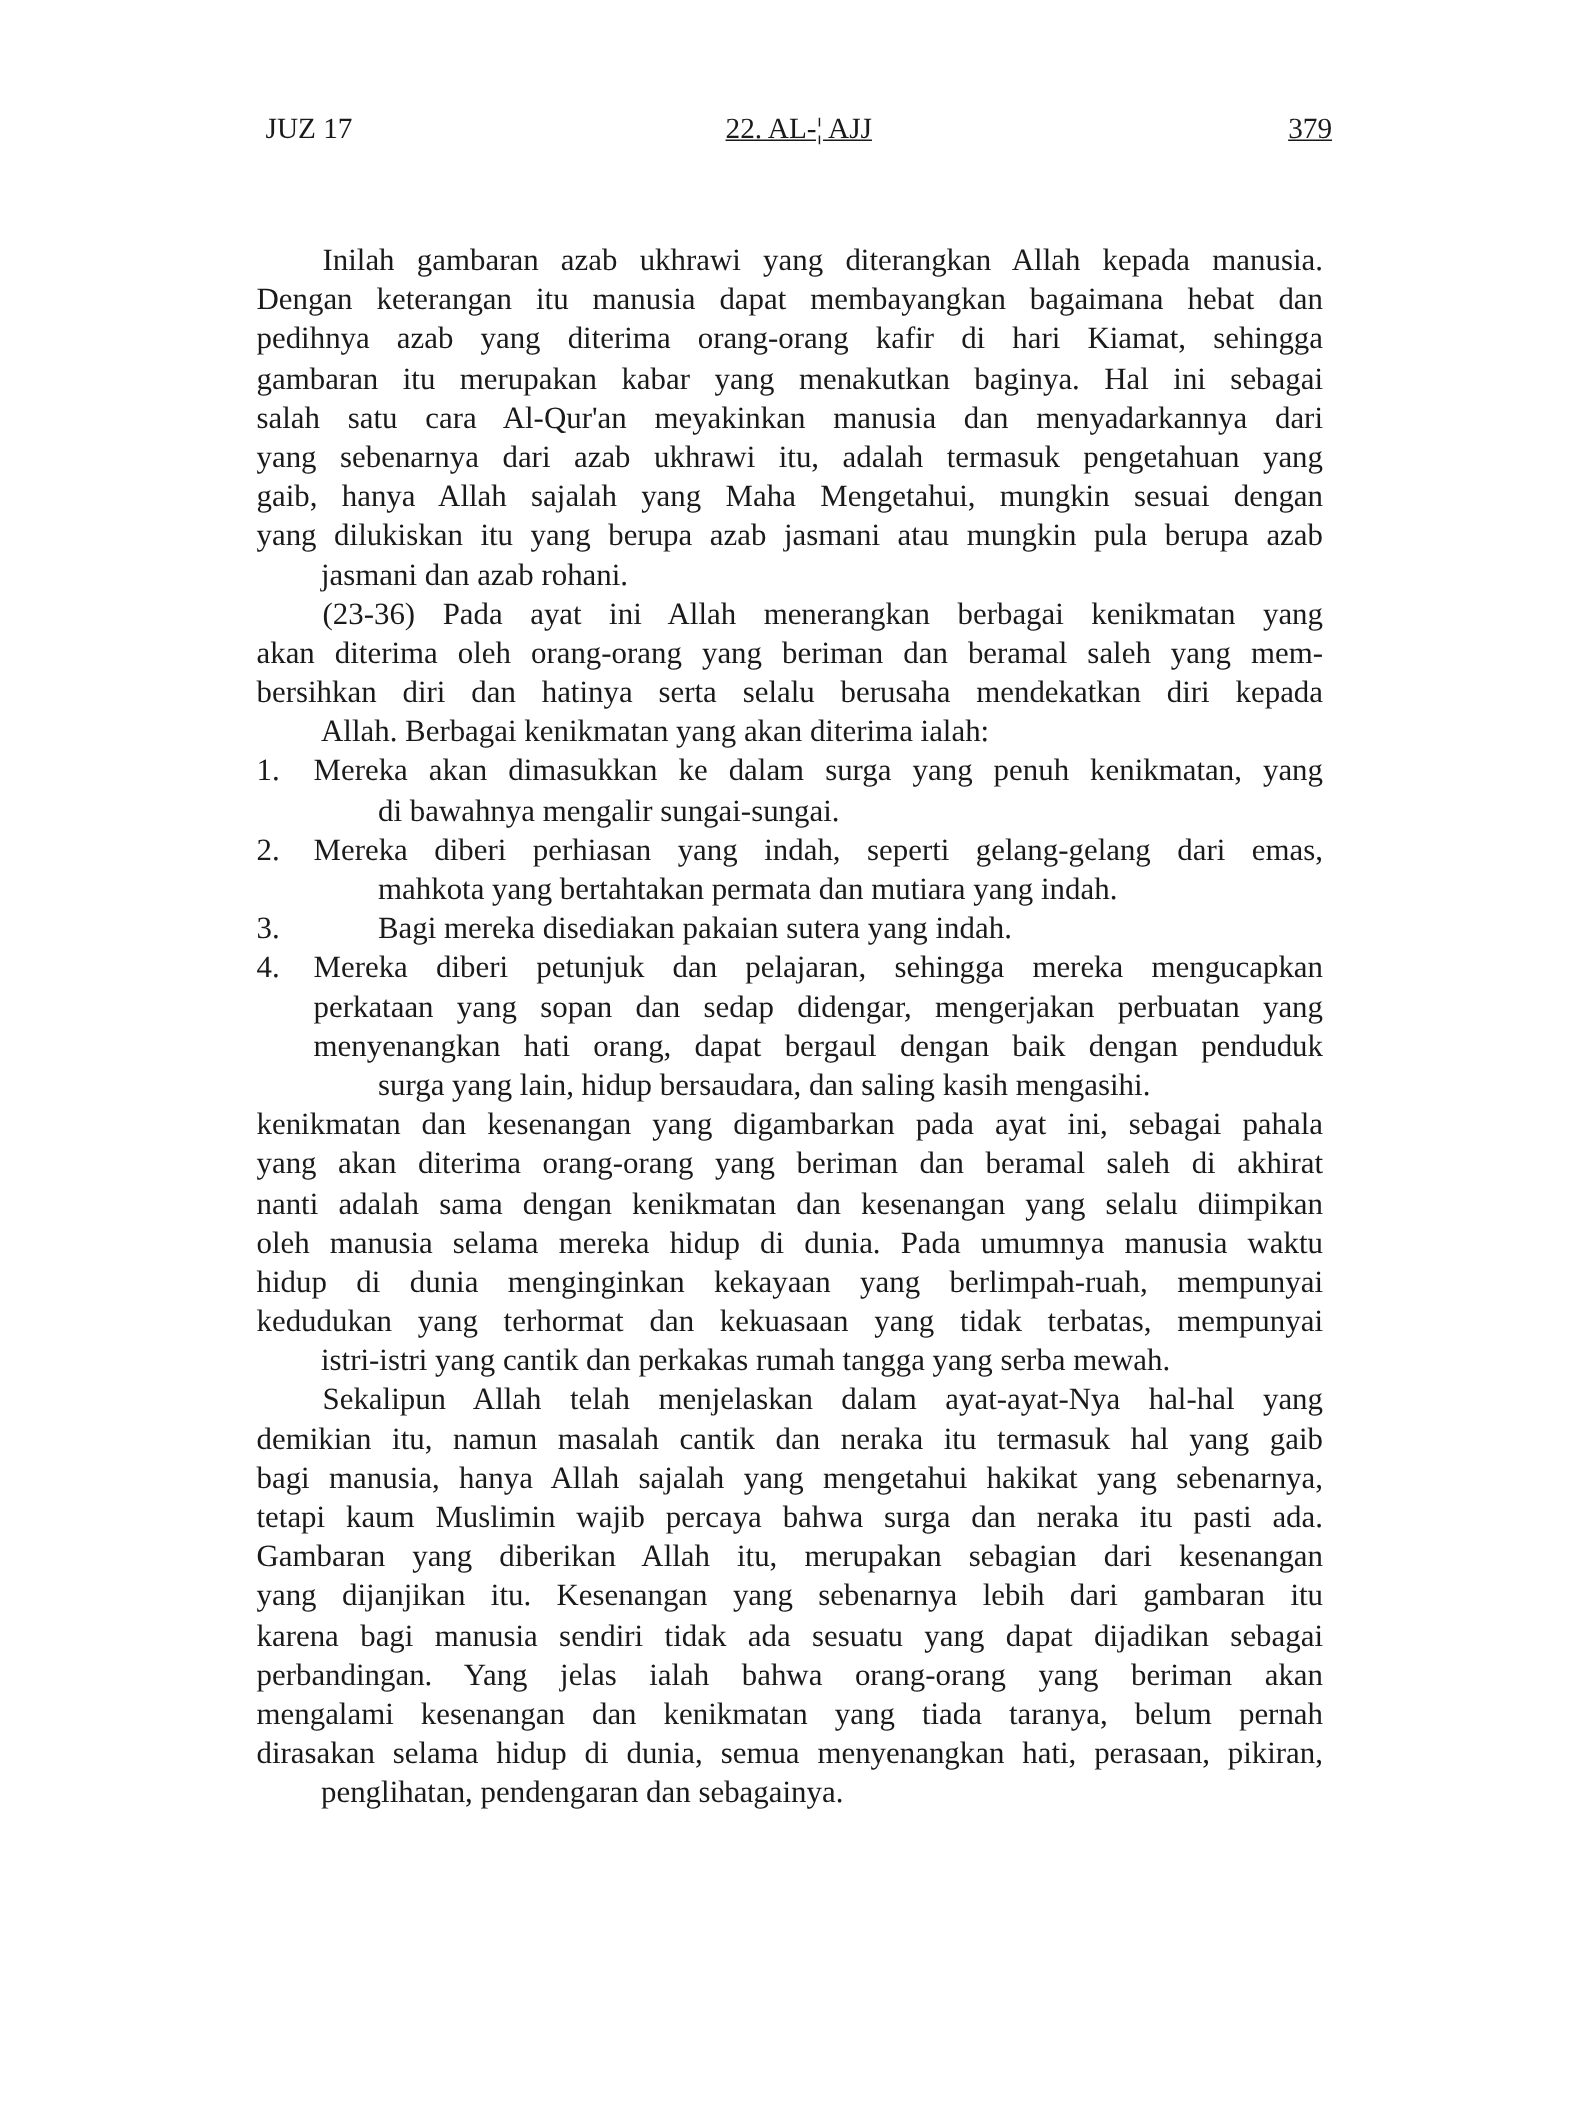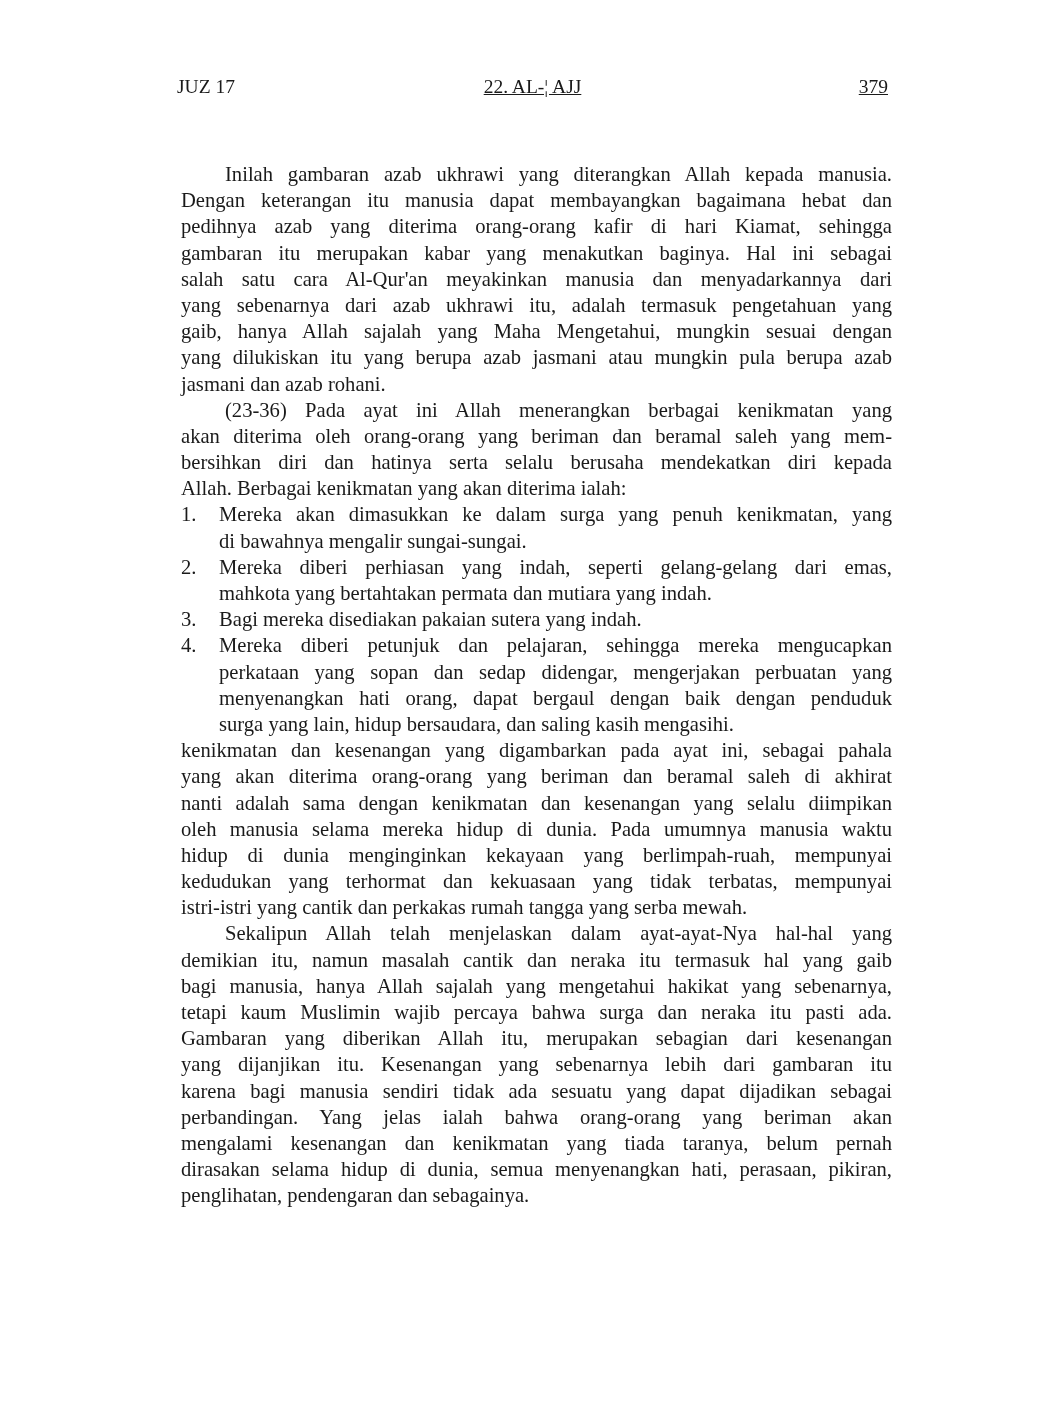--- a/index.html
+++ b/index.html
@@ -24,34 +24,35 @@
     font-size: 19.5px;
     line-height: 26px;
   }
   .page-header .juz { position: absolute; left: 0; top: 0; }
   .page-header .surah { position: absolute; left: 0; right: 0; top: 0; text-align: center; text-decoration: underline; }
   .page-header .pageno { position: absolute; right: 0; top: 0; text-decoration: underline; }
 
   .body-text {
     position: absolute;
     top: 161px;
-    left: 181px;
+    left: 171px;
     width: 711px;
     font-size: 20.6px;
     line-height: 26.2px;
   }
   .line {
     display: block;
     height: 26.2px;
     white-space: nowrap;
     text-align: justify;
     text-align-last: justify;
   }
   .line.last {
     text-align-last: left;
+    margin-left: 43px;
   }
   .line.indent {
     padding-left: 44px;
   }
   .list-item {
     position: relative;
     padding-left: 38px;
   }
   .list-item .num {
     position: absolute;

